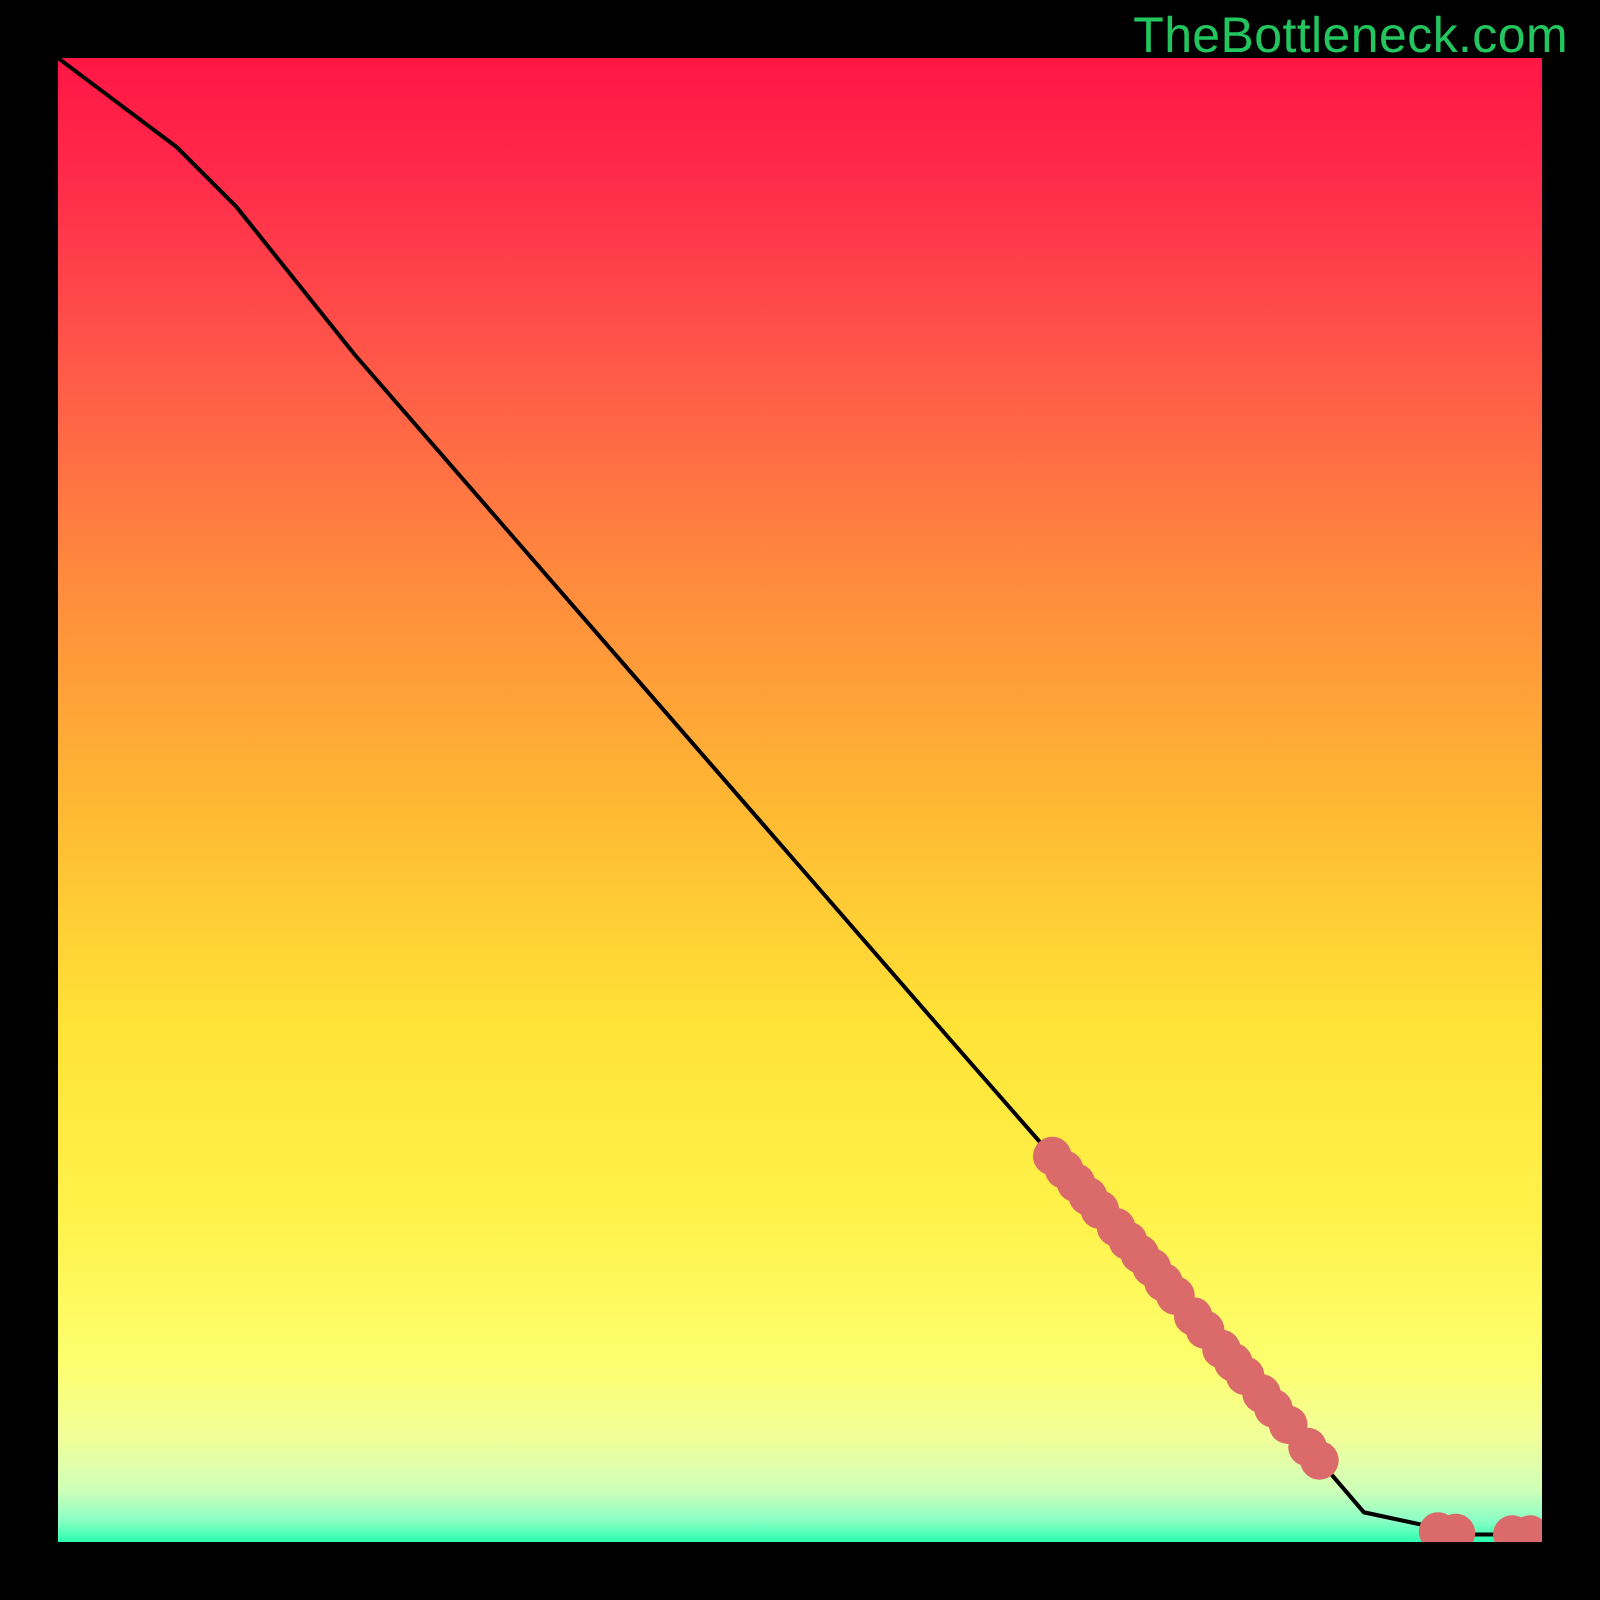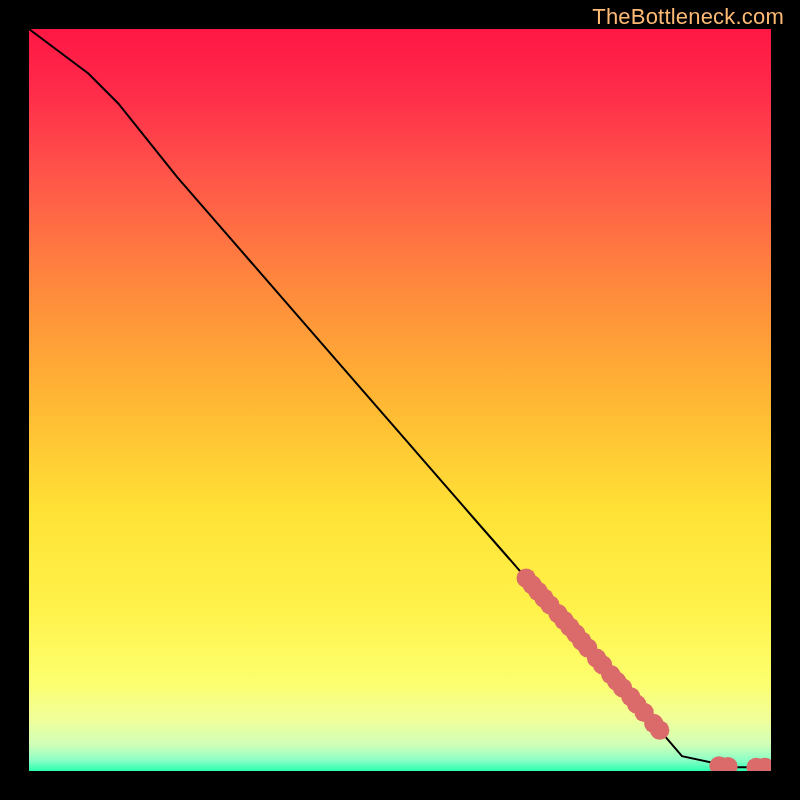--- a/index.html
+++ b/index.html
@@ -14,22 +14,22 @@
   .outer {
     position: relative;
     width: 800px;
     height: 800px;
     background: #000;
   }
   .watermark {
     position: absolute;
     top: 4px;
     right: 16px;
-    color: #fdba74;
-    font-size: 22px;
+    color: #22c55e;
+    font-size: 25px;
     font-weight: 400;
     letter-spacing: 0.2px;
     z-index: 5;
   }
   .plot {
     position: absolute;
     left: 29px;
     top: 29px;
     width: 742px;
     height: 742px;

